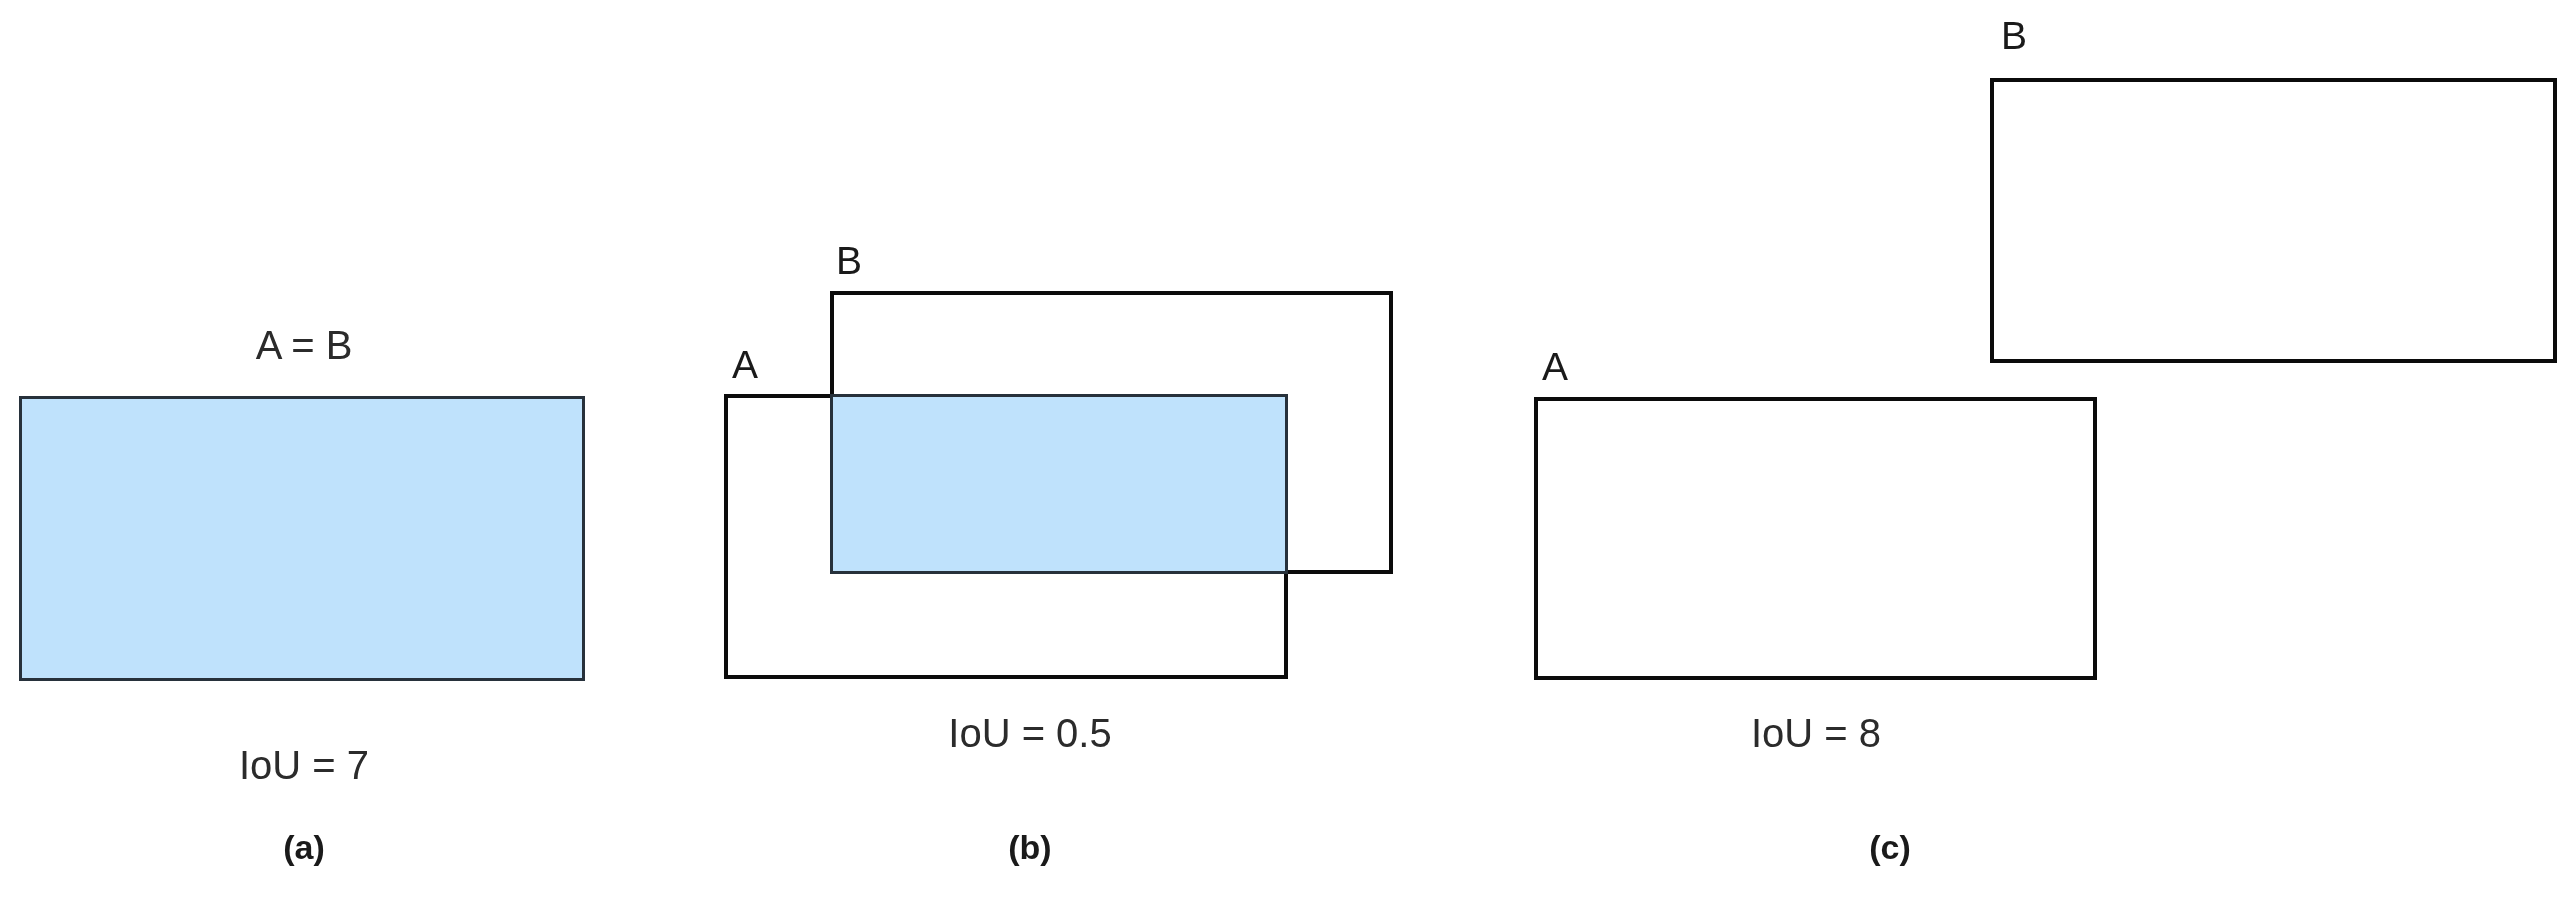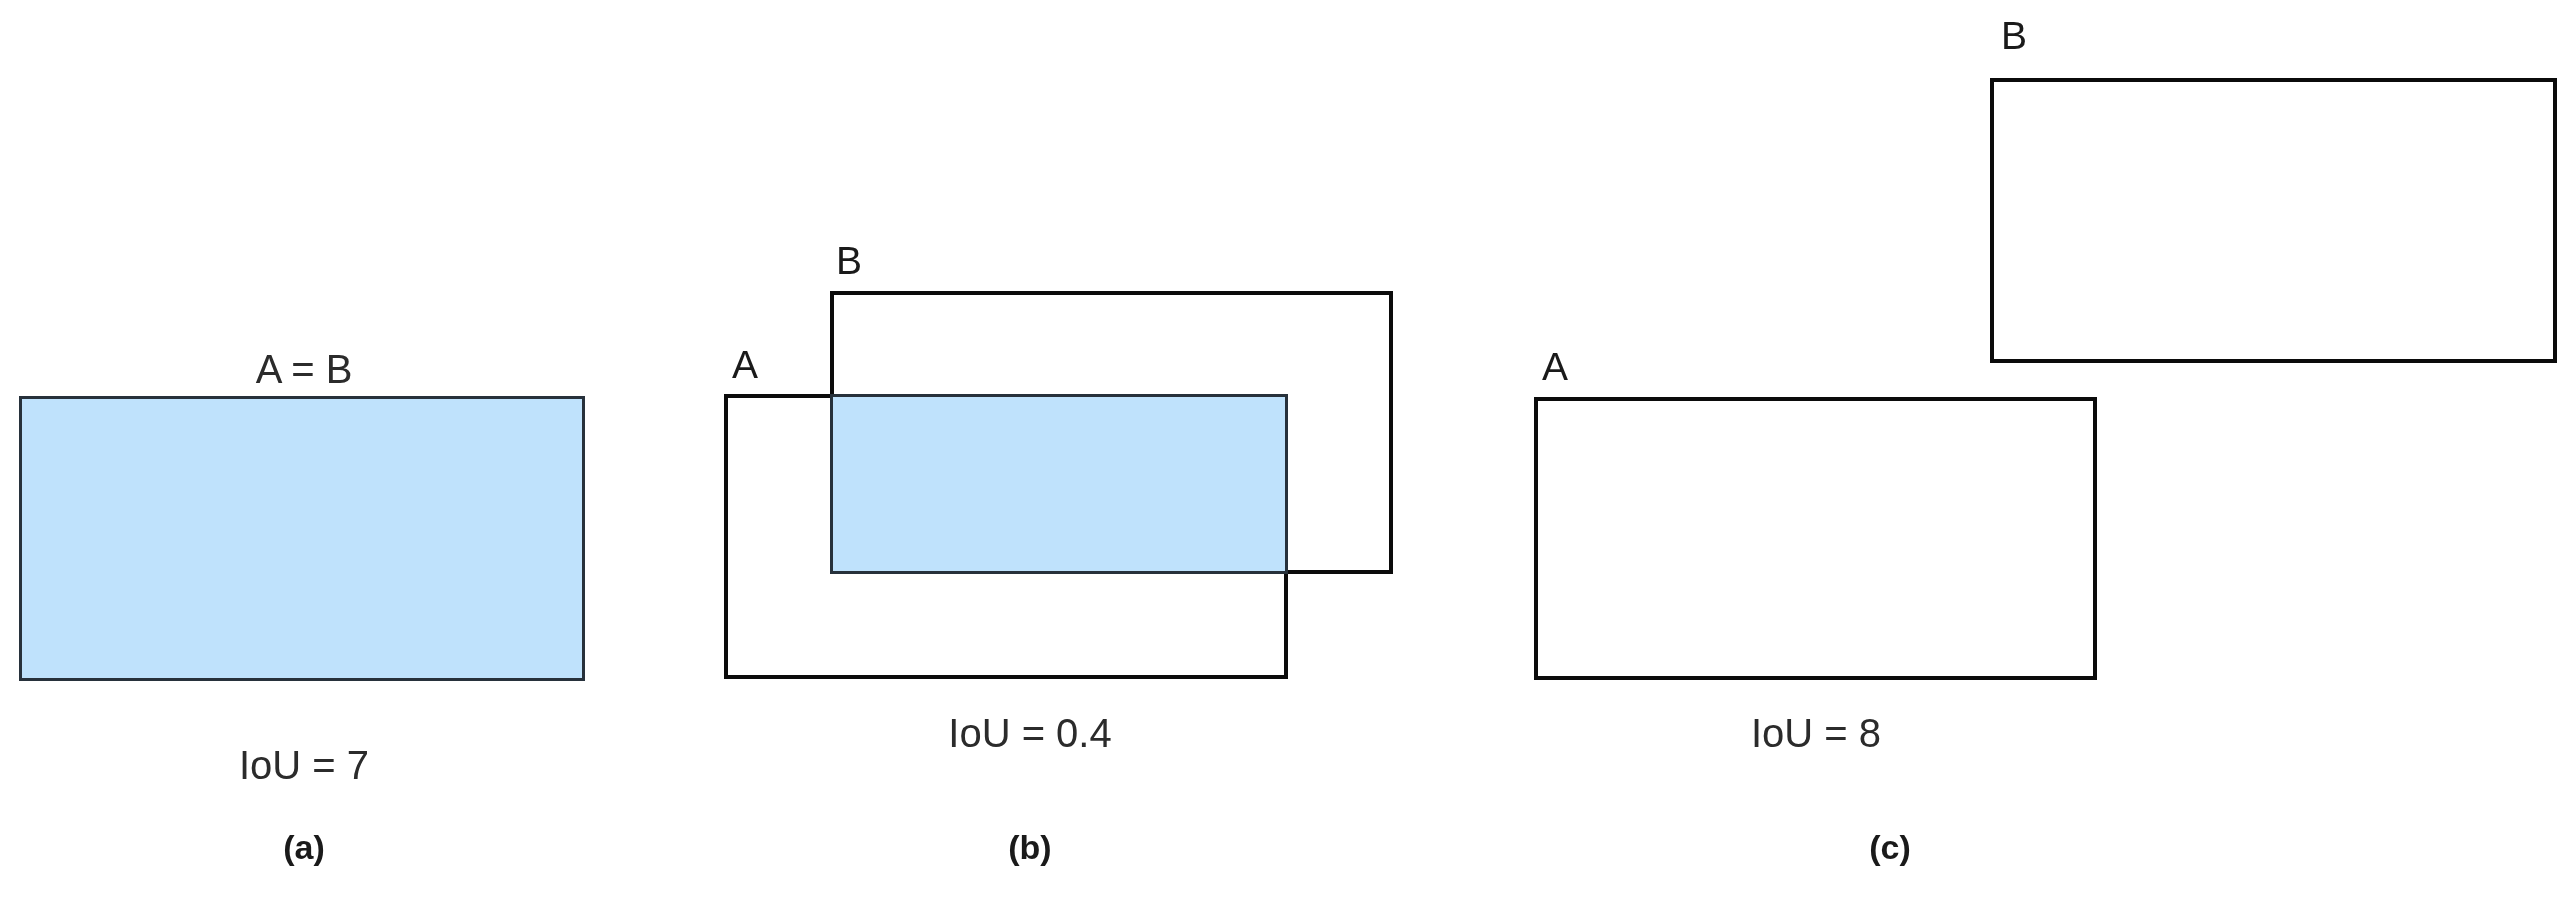--- a/index.html
+++ b/index.html
@@ -53,21 +53,20 @@
     font-family: "Liberation Sans", sans-serif;
   }
   .eq-label {
     position: absolute;
     font-size: 40px;
     color: #2b2b2b;
     line-height: 1;
     white-space: nowrap;
     text-align: center;
     font-family: "Liberation Sans", sans-serif;
-    margin-top: 24px;
   }
   .iou-label {
     position: absolute;
     font-size: 40px;
     color: #2b2b2b;
     line-height: 1;
     white-space: nowrap;
     text-align: center;
     font-family: "Liberation Sans", sans-serif;
   }
@@ -101,21 +100,21 @@
     <div class="box-label" style="left:836px; top:241px;">B</div>
 
     <div class="box-label" style="left:732px; top:345px;">A</div>
 
     <div class="rect outline" style="left:724px; top:394px; width:564px; height:285px;"></div>
 
     <div class="rect outline" style="left:830px; top:291px; width:563px; height:283px;"></div>
 
     <div class="overlap" style="left:830px; top:394px; width:458px; height:180px;"></div>
 
-    <div class="iou-label" style="left:793px; top:713px; width:474px;">IoU = 0.4</div>
+    <div class="iou-label" style="left:793px; top:713px; width:474px;">IoU = 0.5</div>
 
     <div class="panel-caption" style="left:793px; top:830px; width:474px;">(b)</div>
   </div>
 
   <div class="panel" style="left:0; width:100%;">
     <div class="box-label" style="left:2001px; top:16.3px;">B</div>
 
     <div class="box-label" style="left:1542px; top:347px;">A</div>
 
     <div class="rect outline" style="left:1990px; top:78px; width:567px; height:285px;"></div>

